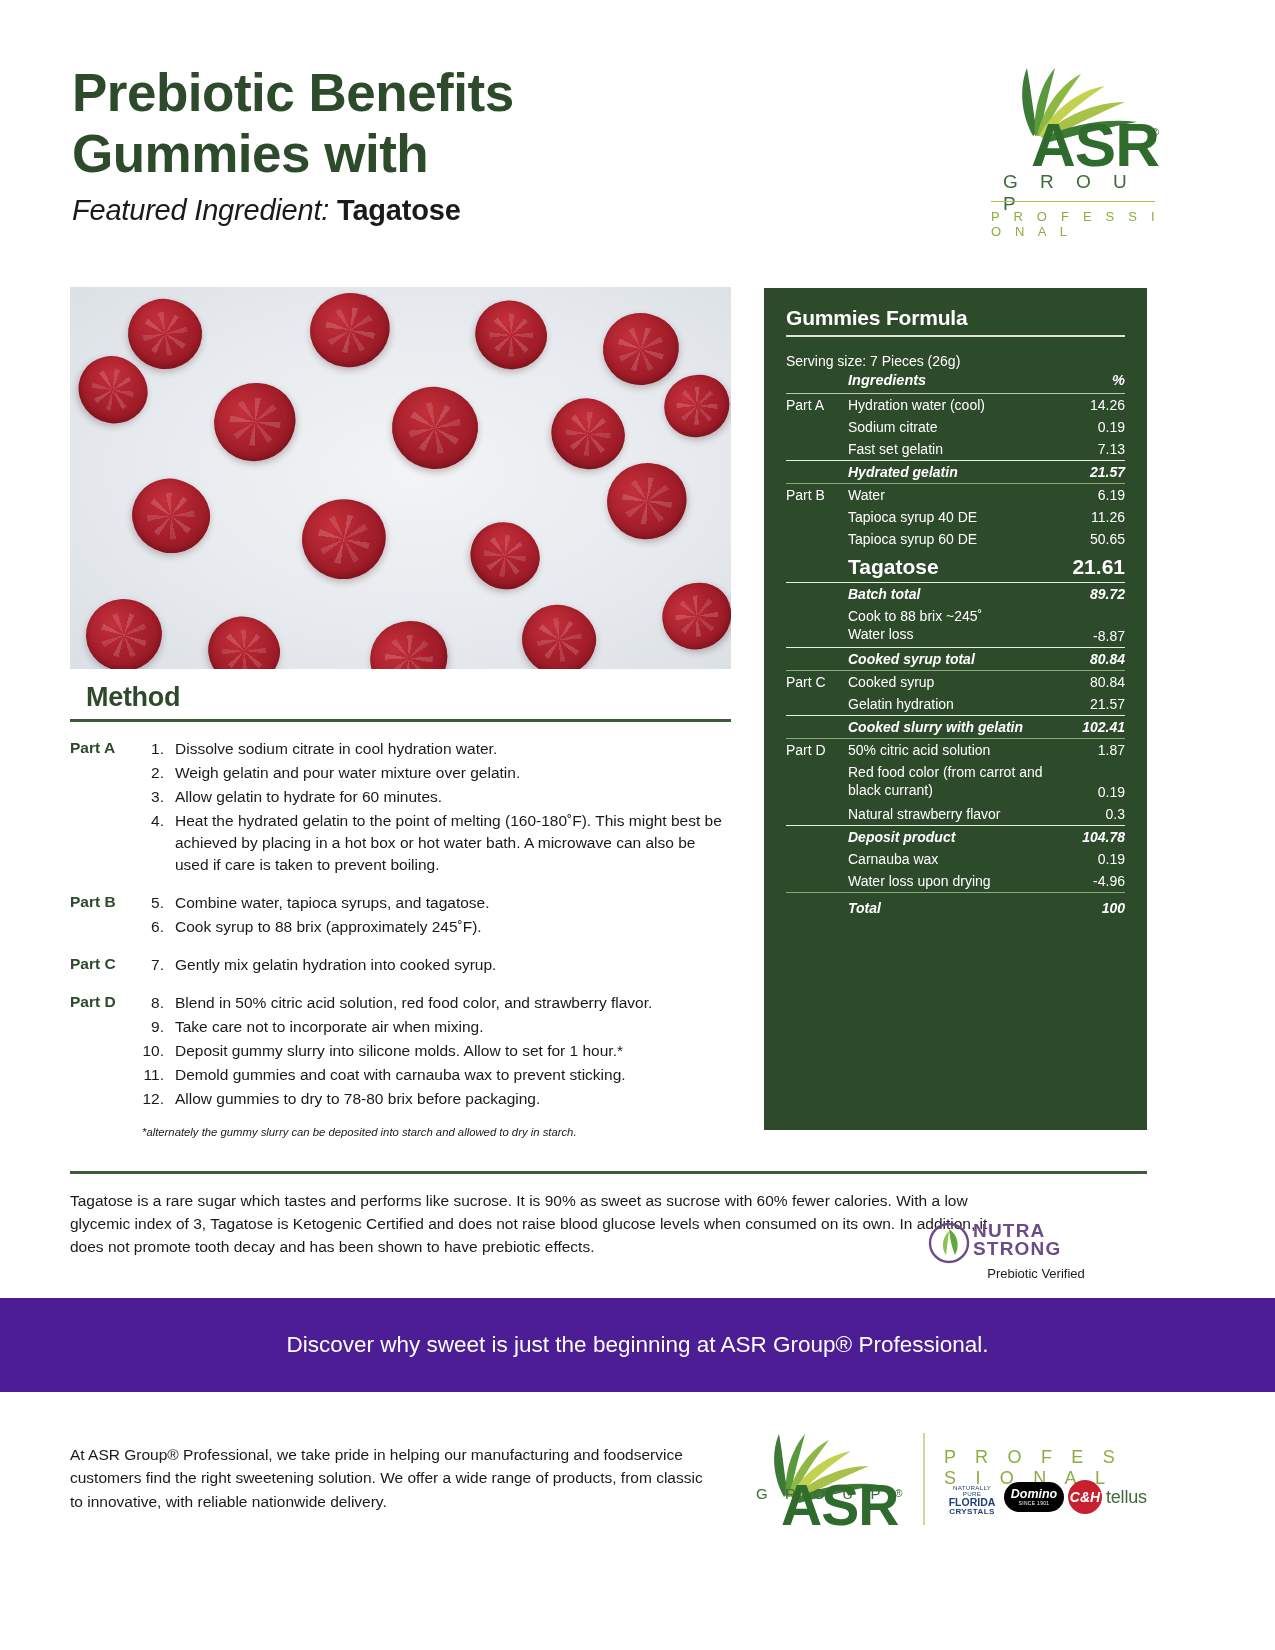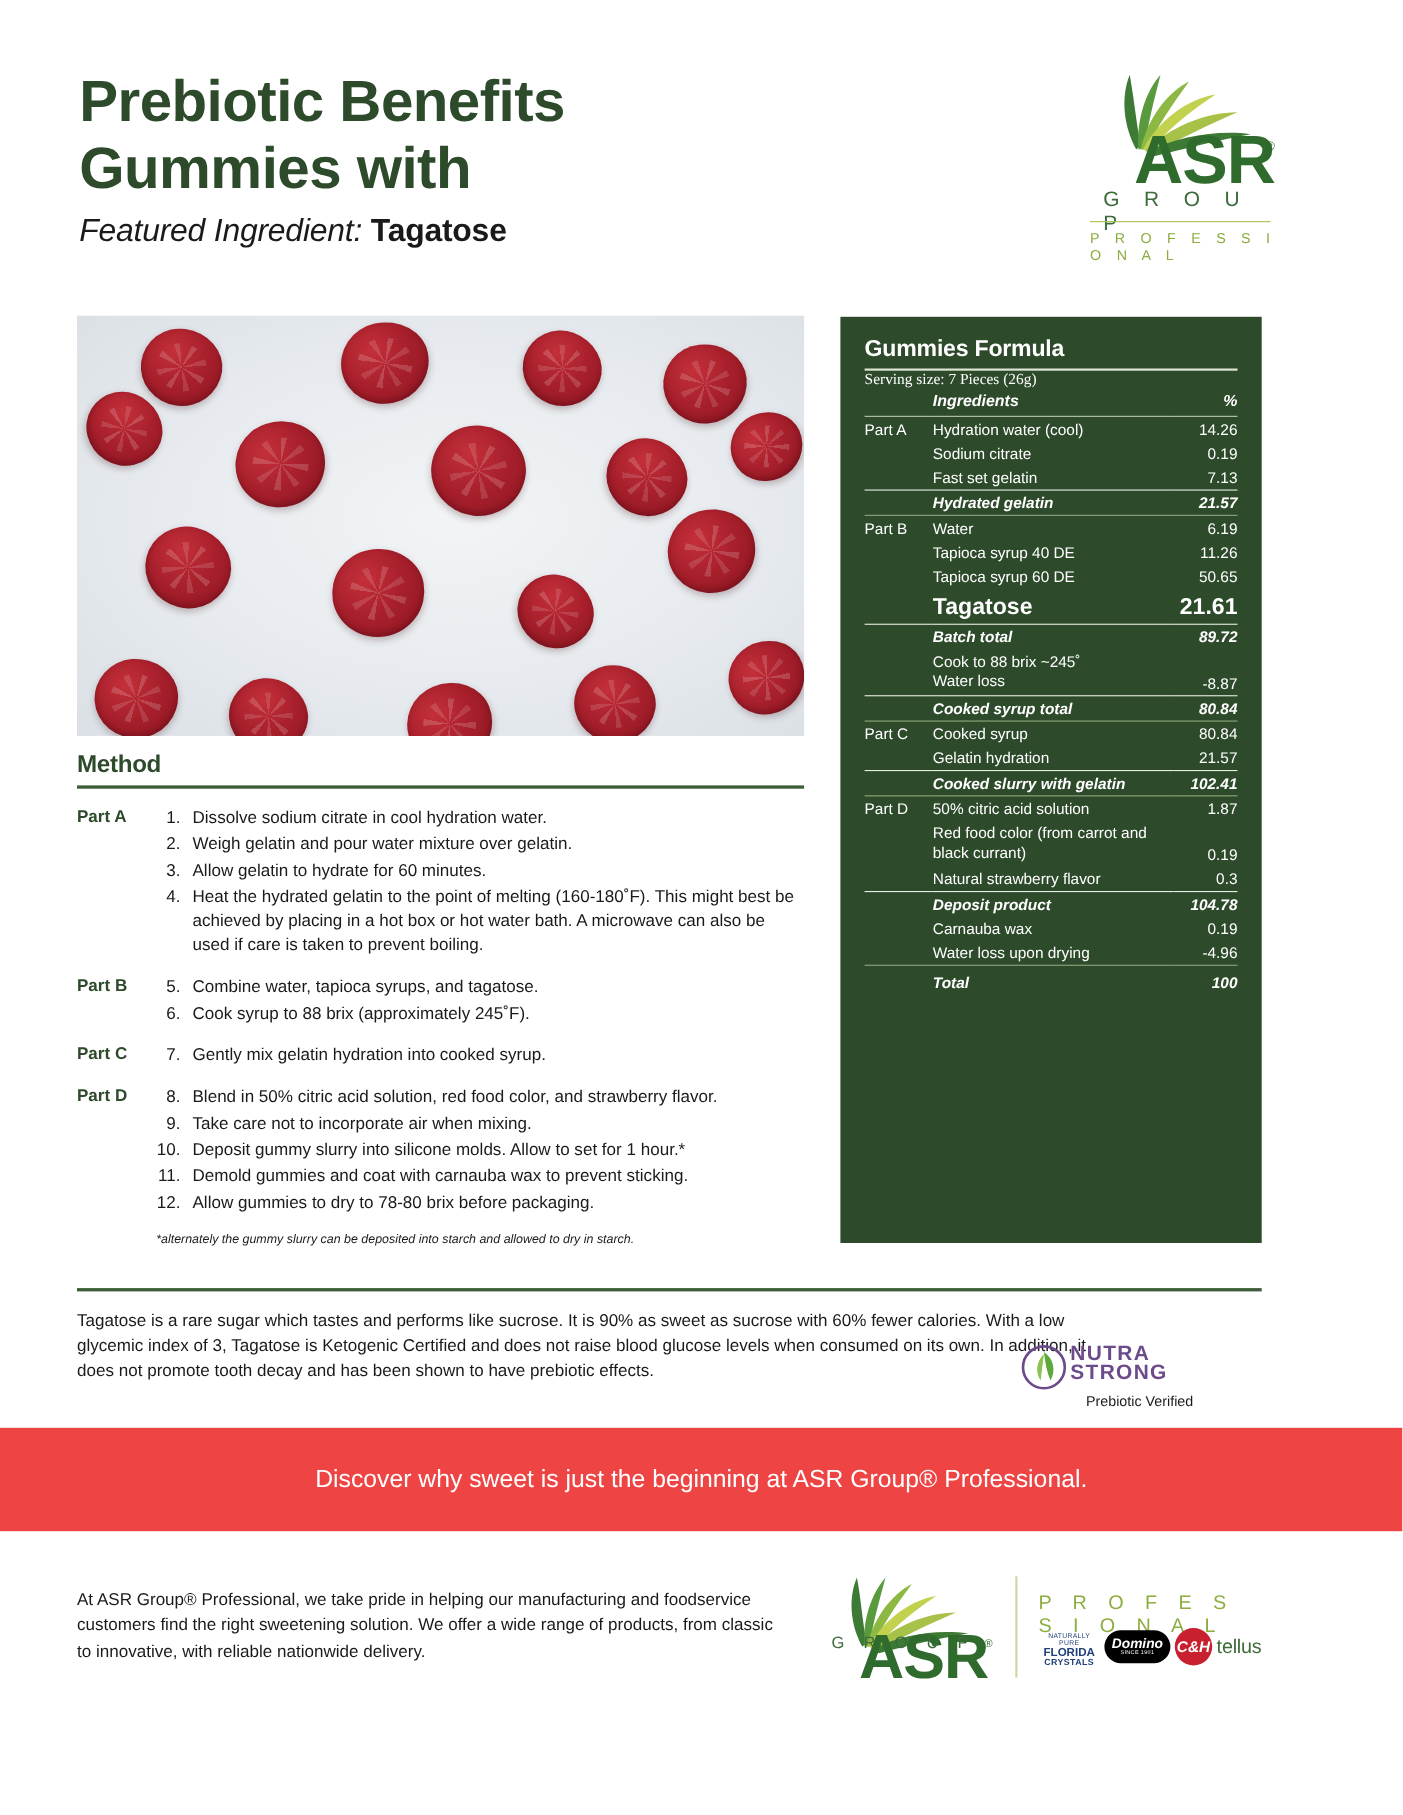--- a/index.html
+++ b/index.html
@@ -59,21 +59,21 @@
       rgba(255,255,255,0.13) 135deg 150deg, transparent 150deg 180deg,
       rgba(255,255,255,0.16) 180deg 195deg, transparent 195deg 225deg,
       rgba(255,255,255,0.13) 225deg 240deg, transparent 240deg 270deg,
       rgba(255,255,255,0.16) 270deg 285deg, transparent 285deg 315deg,
       rgba(255,255,255,0.13) 315deg 330deg, transparent 330deg 360deg);
     border-radius: 50%;
   }
 
   
   .method { position: absolute; left: 70px; top: 682px; width: 661px; }
-  .sec-head { font-size: 22px; font-weight: bold; color: #2d4a2b; letter-spacing: -0.3px; }
+  .sec-head { font-size: 27px; font-weight: bold; color: #2d4a2b; letter-spacing: -0.3px; margin-left: 16px; }
   .sec-rule { margin-top: 6px; height: 3px; background: #3d5d38; }
   .steps { margin-top: 16px; }
   .grp { display: flex; margin-bottom: 14px; }
   .grp-label {
     flex: 0 0 72px; font-size: 15.5px; font-weight: bold; color: #2d4a2b; padding-top: 1px;
   }
   .grp-items { flex: 1; }
   .step { display: flex; line-height: 1.42; font-size: 15.5px; margin-bottom: 2px; }
   .step-num { flex: 0 0 33px; text-align: right; padding-right: 11px; }
   .step-txt { flex: 1; }
@@ -81,21 +81,21 @@
     margin-top: 5px; margin-left: 72px; font-size: 11.3px; font-style: italic; color: #1a1a1a;
   }
 
   
   .formula {
     position: absolute; left: 764px; top: 288px; width: 383px; height: 842px;
     background: #2d4a2b; color: #ffffff; padding: 18px 22px 14px 22px;
   }
   .f-title { font-size: 21px; font-weight: bold; letter-spacing: -0.2px; }
   .f-title-rule { margin-top: 5px; height: 2px; background: #dfe6d5; }
-  .f-serving { margin-top: 1px; font-size: 14px; font-family: Liberation Serif, serif; }
+  .f-serving { margin-top: 16px; font-size: 14px; }
 
   table.ftab { width: 100%; border-collapse: collapse; margin-top: 0; }
   table.ftab td { font-size: 14px; vertical-align: top; padding: 3px 0; }
   td.c-part { width: 62px; font-size: 13.5px; white-space: nowrap; }
   td.c-ing  { padding-right: 6px; }
   td.c-pct  { width: 58px; text-align: right; white-space: nowrap; }
 
   tr.thead td { font-style: italic; font-weight: bold; font-size: 14.5px; padding-bottom: 5px; }
   tr.sub td { font-style: italic; font-weight: bold; }
   tr.big td { font-size: 21px; font-weight: bold; padding: 5px 0 3px 0; }
@@ -119,21 +119,21 @@
   }
   .nutra-txt { position: absolute; left: 48px; top: 0px; }
   .nutra-l1 { font-size: 19px; font-weight: bold; color: #6b4b8a; letter-spacing: 1.2px; line-height: 0.96; }
   .nutra-l2 { font-size: 19px; font-weight: bold; color: #6b4b8a; letter-spacing: 1.2px; line-height: 0.96; }
   .nutra-sub { position: absolute; left: 0px; top: 44px; width: 222px; text-align: center;
     font-size: 13px; color: #1a1a1a; }
 
   
   .cta {
     position: absolute; left: 0; top: 1298px; width: 1275px; height: 94px;
-    background: #ef4444; color: #ffffff;
+    background: #4c1d95; color: #ffffff;
     display: flex; flex-direction: column; align-items: center; justify-content: center;
   }
   .cta-l1 { font-size: 22.5px; line-height: 1.35; }
   .cta-l2 { font-size: 22.5px; line-height: 1.35; }
   .cta-l2 .bold { font-weight: bold; }
 
   
   .footer-text {
     position: absolute; left: 70px; top: 1443px; width: 640px;
     font-size: 15.5px; line-height: 1.5;

